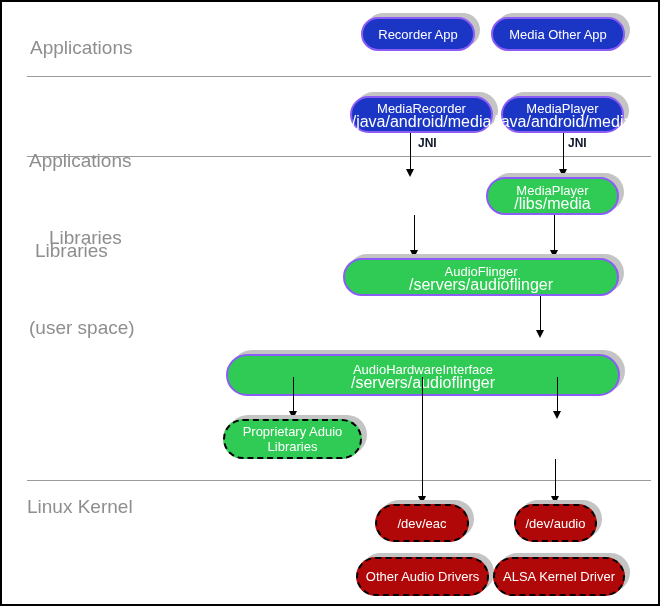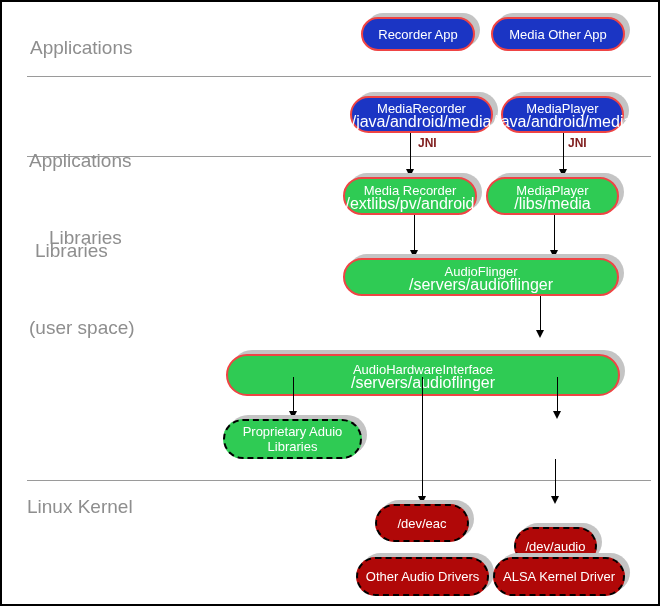--- a/index.html
+++ b/index.html
@@ -11,30 +11,30 @@
   .layer-label{
     position:absolute;color:var(--layer-label,#8e8e8e);
     font-size:19px;line-height:30px;white-space:pre;
   }
   .divider{position:absolute;left:25px;width:624px;height:1px;background:var(--divider,#9a9a9a);}
   .pill{
     position:absolute;display:flex;flex-direction:column;align-items:center;justify-content:center;
     border-radius:50px/50px;color:#fff;text-align:center;box-sizing:border-box;
     box-shadow:5px -4px 0 var(--shadow,#c4c4c4);
   }
-  .pill.solid{border:2px solid #ef4444;}
+  .pill.solid{border:2px solid #8b5cf6;}
   .pill.dashed{border:2px dashed #000;}
   .pill.blue{background:var(--app-blue,#1b35c4);}
   .pill.green{background:var(--lib-green,#2fcb54);}
   .pill.red{background:var(--kernel-red,#b00808);}
   .pill .t{font-size:13px;line-height:15px;}
   .pill .s{font-size:16px;line-height:12px;}
   .vl{position:absolute;width:1px;background:#000;}
   .ah{position:absolute;width:0;height:0;border-left:4px solid transparent;border-right:4px solid transparent;border-top:8px solid #000;}
-  .jni{position:absolute;font-size:12px;font-weight:bold;color:#7f1d1d;}
+  .jni{position:absolute;font-size:12px;font-weight:bold;color:#0f172a;}
 </style>
 </head>
 <body>
 
 <div id="canvas">
 
   <div class="divider" style="top:74px"></div>
   <div class="divider" style="top:154px"></div>
   <div class="divider" style="top:478px"></div>
 
@@ -65,24 +65,20 @@
     <div class="s">/java/android/media</div>
   </div>
 
   <div class="vl" style="left:408px;top:131px;height:36px"></div>
   <div class="ah" style="left:404px;top:167px"></div>
   <div class="jni" style="left:416px;top:134px">JNI</div>
   <div class="vl" style="left:561px;top:131px;height:36px"></div>
   <div class="ah" style="left:557px;top:167px"></div>
   <div class="jni" style="left:566px;top:134px">JNI</div>
 
-  <div class="pill green solid" style="left:341px;top:175px;width:134px;height:38px">
-    <div class="t">Media Recorder</div>
-    <div class="s">/extlibs/pv/android</div>
-  </div>
   <div class="pill green solid" style="left:484px;top:175px;width:133px;height:38px">
     <div class="t">MediaPlayer</div>
     <div class="s">/libs/media</div>
   </div>
 
   <div class="vl" style="left:412px;top:213px;height:35px"></div>
   <div class="ah" style="left:408px;top:248px"></div>
   <div class="vl" style="left:552px;top:213px;height:35px"></div>
   <div class="ah" style="left:548px;top:248px"></div>
 
@@ -110,21 +106,21 @@
     <div class="t">Proprietary Aduio</div>
     <div class="t">Libraries</div>
   </div>
 
   <div class="vl" style="left:553px;top:457px;height:37px"></div>
   <div class="ah" style="left:549px;top:494px"></div>
 
   <div class="pill red dashed" style="left:373px;top:502px;width:94px;height:38px">
     <div class="t">/dev/eac</div>
   </div>
-  <div class="pill red dashed" style="left:512px;top:525px;width:83px;height:38px">
+  <div class="pill red dashed" style="left:512px;top:502px;width:83px;height:38px">
     <div class="t">/dev/audio</div>
   </div>
   <div class="pill red dashed" style="left:354px;top:555px;width:133px;height:39px">
     <div class="t">Other Audio Drivers</div>
   </div>
   <div class="pill red dashed" style="left:491px;top:555px;width:132px;height:39px">
     <div class="t">ALSA Kernel Driver</div>
   </div>
 
 </div>

